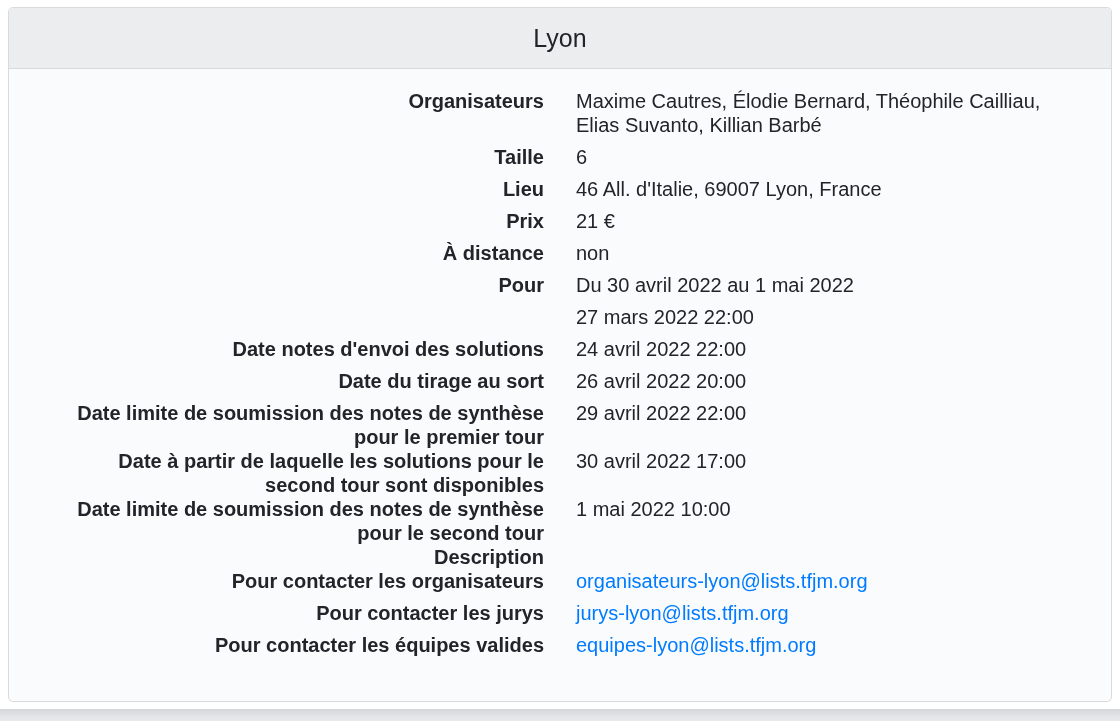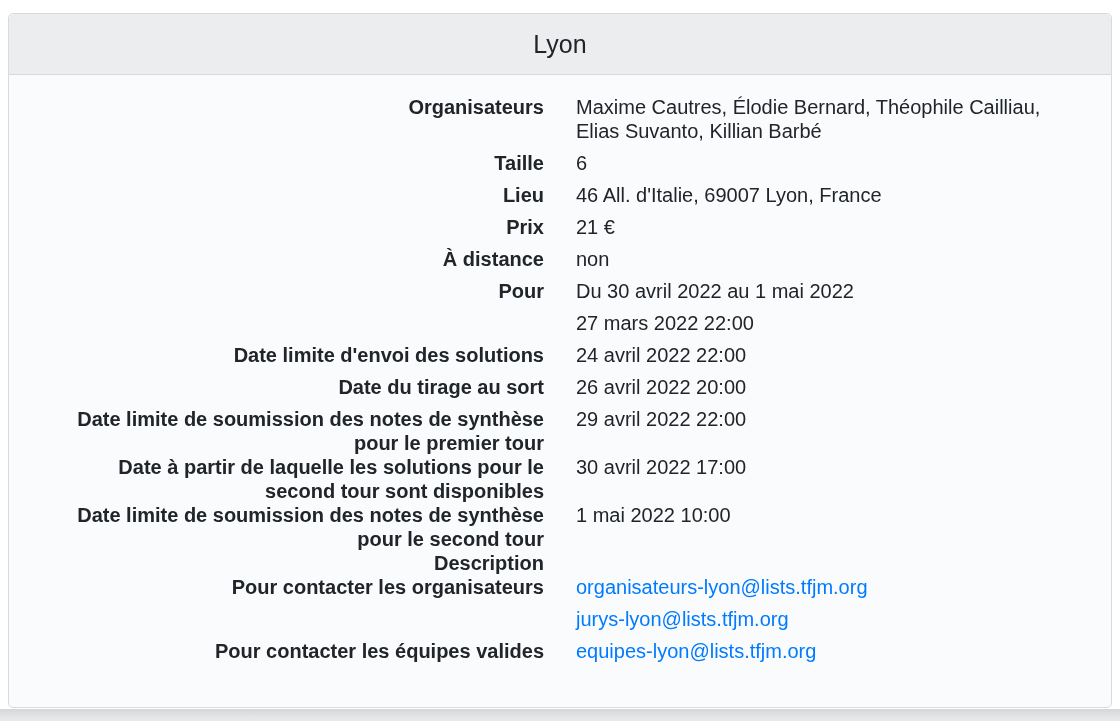--- a/index.html
+++ b/index.html
@@ -10,21 +10,21 @@
     height: 721px;
     overflow: hidden;
     background: #ffffff;
     font-family: "Liberation Sans", "DejaVu Sans", sans-serif;
     color: #212529;
   }
   .page-content {
     width: 1120px;
     height: 709px;
     background: #ffffff;
-    padding: 13px 8px 0 8px;
+    padding: 7px 8px 0 8px;
   }
   .card {
     background: #fafbfc;
     border: 1px solid #d9dadc;
     border-radius: 5px;
     width: 1104px;
   }
   .card-header {
     background: #ecedef;
     border-bottom: 1px solid #d9dadc;
@@ -95,40 +95,41 @@
   <dd>21 €</dd>
 
   <dt>À distance</dt>
   <dd>non</dd>
 
   <dt>Pour</dt>
   <dd>Du 30 avril 2022 au 1 mai 2022</dd>
 
   <dd>27 mars 2022 22:00</dd>
 
-  <dt>Date limite d'envoi des solutions</dt>
+  <dt>Date notes d'envoi des solutions</dt>
   <dd>24 avril 2022 22:00</dd>
 
   <dt>Date du tirage au sort</dt>
   <dd>26 avril 2022 20:00</dd>
 
   <dt>Date limite de soumission des notes de synthèse pour le premier tour</dt>
   <dd>29 avril 2022 22:00</dd>
 
   <dt>Date à partir de laquelle les solutions pour le second tour sont disponibles</dt>
   <dd>30 avril 2022 17:00</dd>
 
   <dt>Date limite de soumission des notes de synthèse pour le second tour</dt>
   <dd>1 mai 2022 10:00</dd>
 
   <dt>Description</dt>
 
   <dt>Pour contacter les organisateurs</dt>
   <dd><a class="email-link">organisateurs-lyon@lists.tfjm.org</a></dd>
 
+  <dt>Pour contacter les jurys</dt>
   <dd><a class="email-link">jurys-lyon@lists.tfjm.org</a></dd>
 
   <dt>Pour contacter les équipes valides</dt>
   <dd><a class="email-link">equipes-lyon@lists.tfjm.org</a></dd>
 </dl>
     </div>
   </div>
 </div>
 <div class="footer-strip"></div>
 

